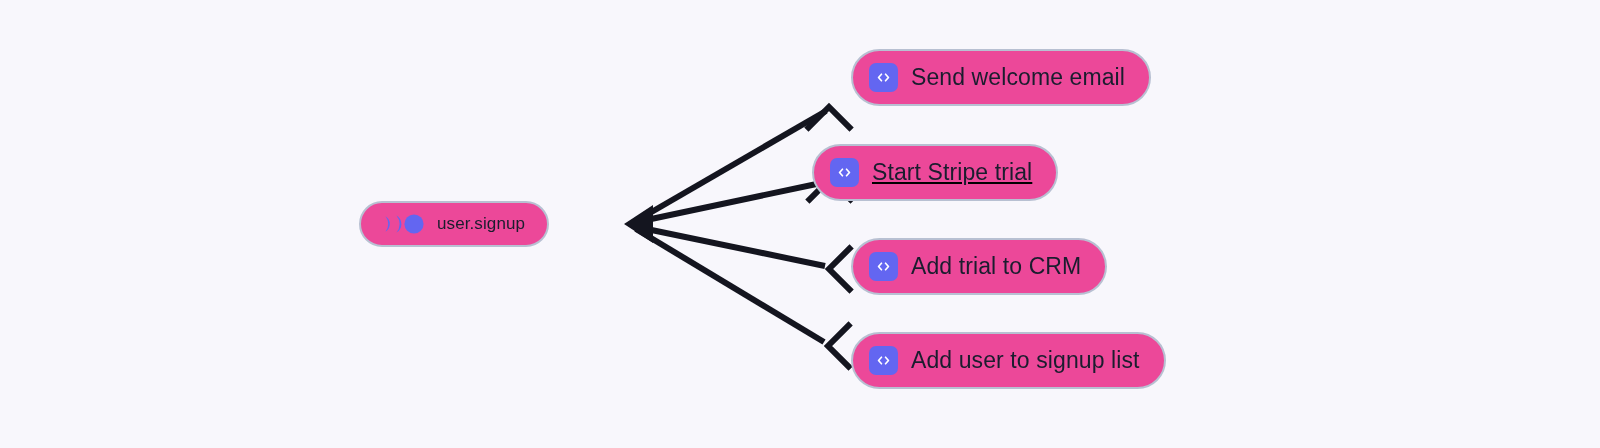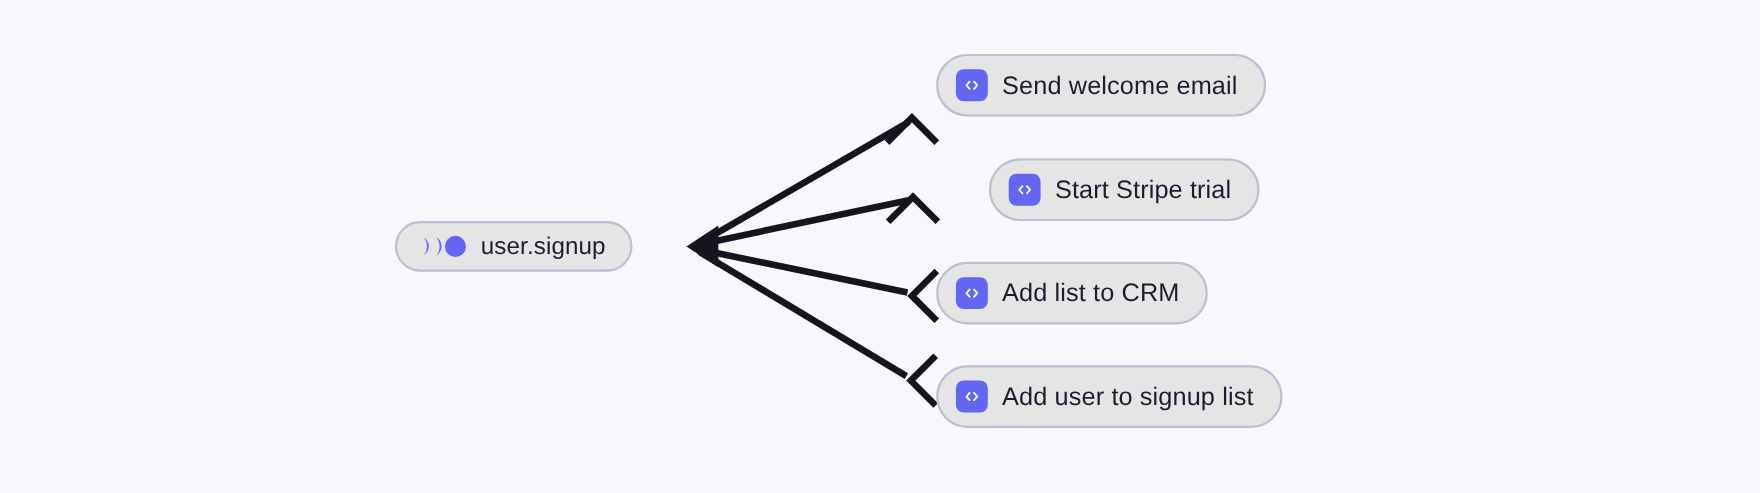--- a/index.html
+++ b/index.html
@@ -30,42 +30,42 @@
     height: 448px;
     pointer-events: none;
   }
 
   
   .node {
     position: absolute;
     display: flex;
     align-items: center;
     box-sizing: border-box;
-    background: #e5e5e5;
+    background: #ec4899;
     border: 2px solid #b8c0d2;
     border-radius: 999px;
     white-space: nowrap;
   }
 
   .node-label {
     color: #1a1d2e;
     font-weight: 400;
     letter-spacing: 0.1px;
   }
 
   
   .node.source {
     left: 359px;
     top: 201px;
     height: 46px;
     padding: 0 22px 0 20px;
     gap: 12px;
   }
   .node.source .node-label {
-    font-size: 22px;
+    font-size: 17px;
   }
 
   
   .trigger-icon {
     display: block;
     width: 44px;
     height: 22px;
     flex: none;
   }
 
@@ -88,21 +88,21 @@
     display: flex;
     align-items: center;
     justify-content: center;
   }
   .code-badge svg {
     display: block;
   }
 
   
   .node.a0 { left: 851px; top: 49px;  }
-  .node.a1 { left: 899px; top: 144px; }
+  .node.a1 { left: 812px; top: 144px; text-decoration: underline; }
   .node.a2 { left: 851px; top: 238px; }
   .node.a3 { left: 851px; top: 332px; }
 </style>
 </head>
 <body>
 
 <div id="canvas">
 
   <svg id="edges" viewBox="0 0 1600 448" width="1600" height="448" xmlns="http://www.w3.org/2000/svg">
 
@@ -158,21 +158,21 @@
     <span class="node-label">Start Stripe trial</span>
   </div>
 
   <div class="node action a2">
     <span class="code-badge">
       <svg viewBox="0 0 20 20" width="17" height="17" xmlns="http://www.w3.org/2000/svg">
         <polyline points="7.6,6.2 4.2,10 7.6,13.8" fill="none" stroke="#ffffff" stroke-width="2" stroke-linecap="round" stroke-linejoin="round"></polyline>
         <polyline points="12.4,6.2 15.8,10 12.4,13.8" fill="none" stroke="#ffffff" stroke-width="2" stroke-linecap="round" stroke-linejoin="round"></polyline>
       </svg>
     </span>
-    <span class="node-label">Add list to CRM</span>
+    <span class="node-label">Add trial to CRM</span>
   </div>
 
   <div class="node action a3">
     <span class="code-badge">
       <svg viewBox="0 0 20 20" width="17" height="17" xmlns="http://www.w3.org/2000/svg">
         <polyline points="7.6,6.2 4.2,10 7.6,13.8" fill="none" stroke="#ffffff" stroke-width="2" stroke-linecap="round" stroke-linejoin="round"></polyline>
         <polyline points="12.4,6.2 15.8,10 12.4,13.8" fill="none" stroke="#ffffff" stroke-width="2" stroke-linecap="round" stroke-linejoin="round"></polyline>
       </svg>
     </span>
     <span class="node-label">Add user to signup list</span>

